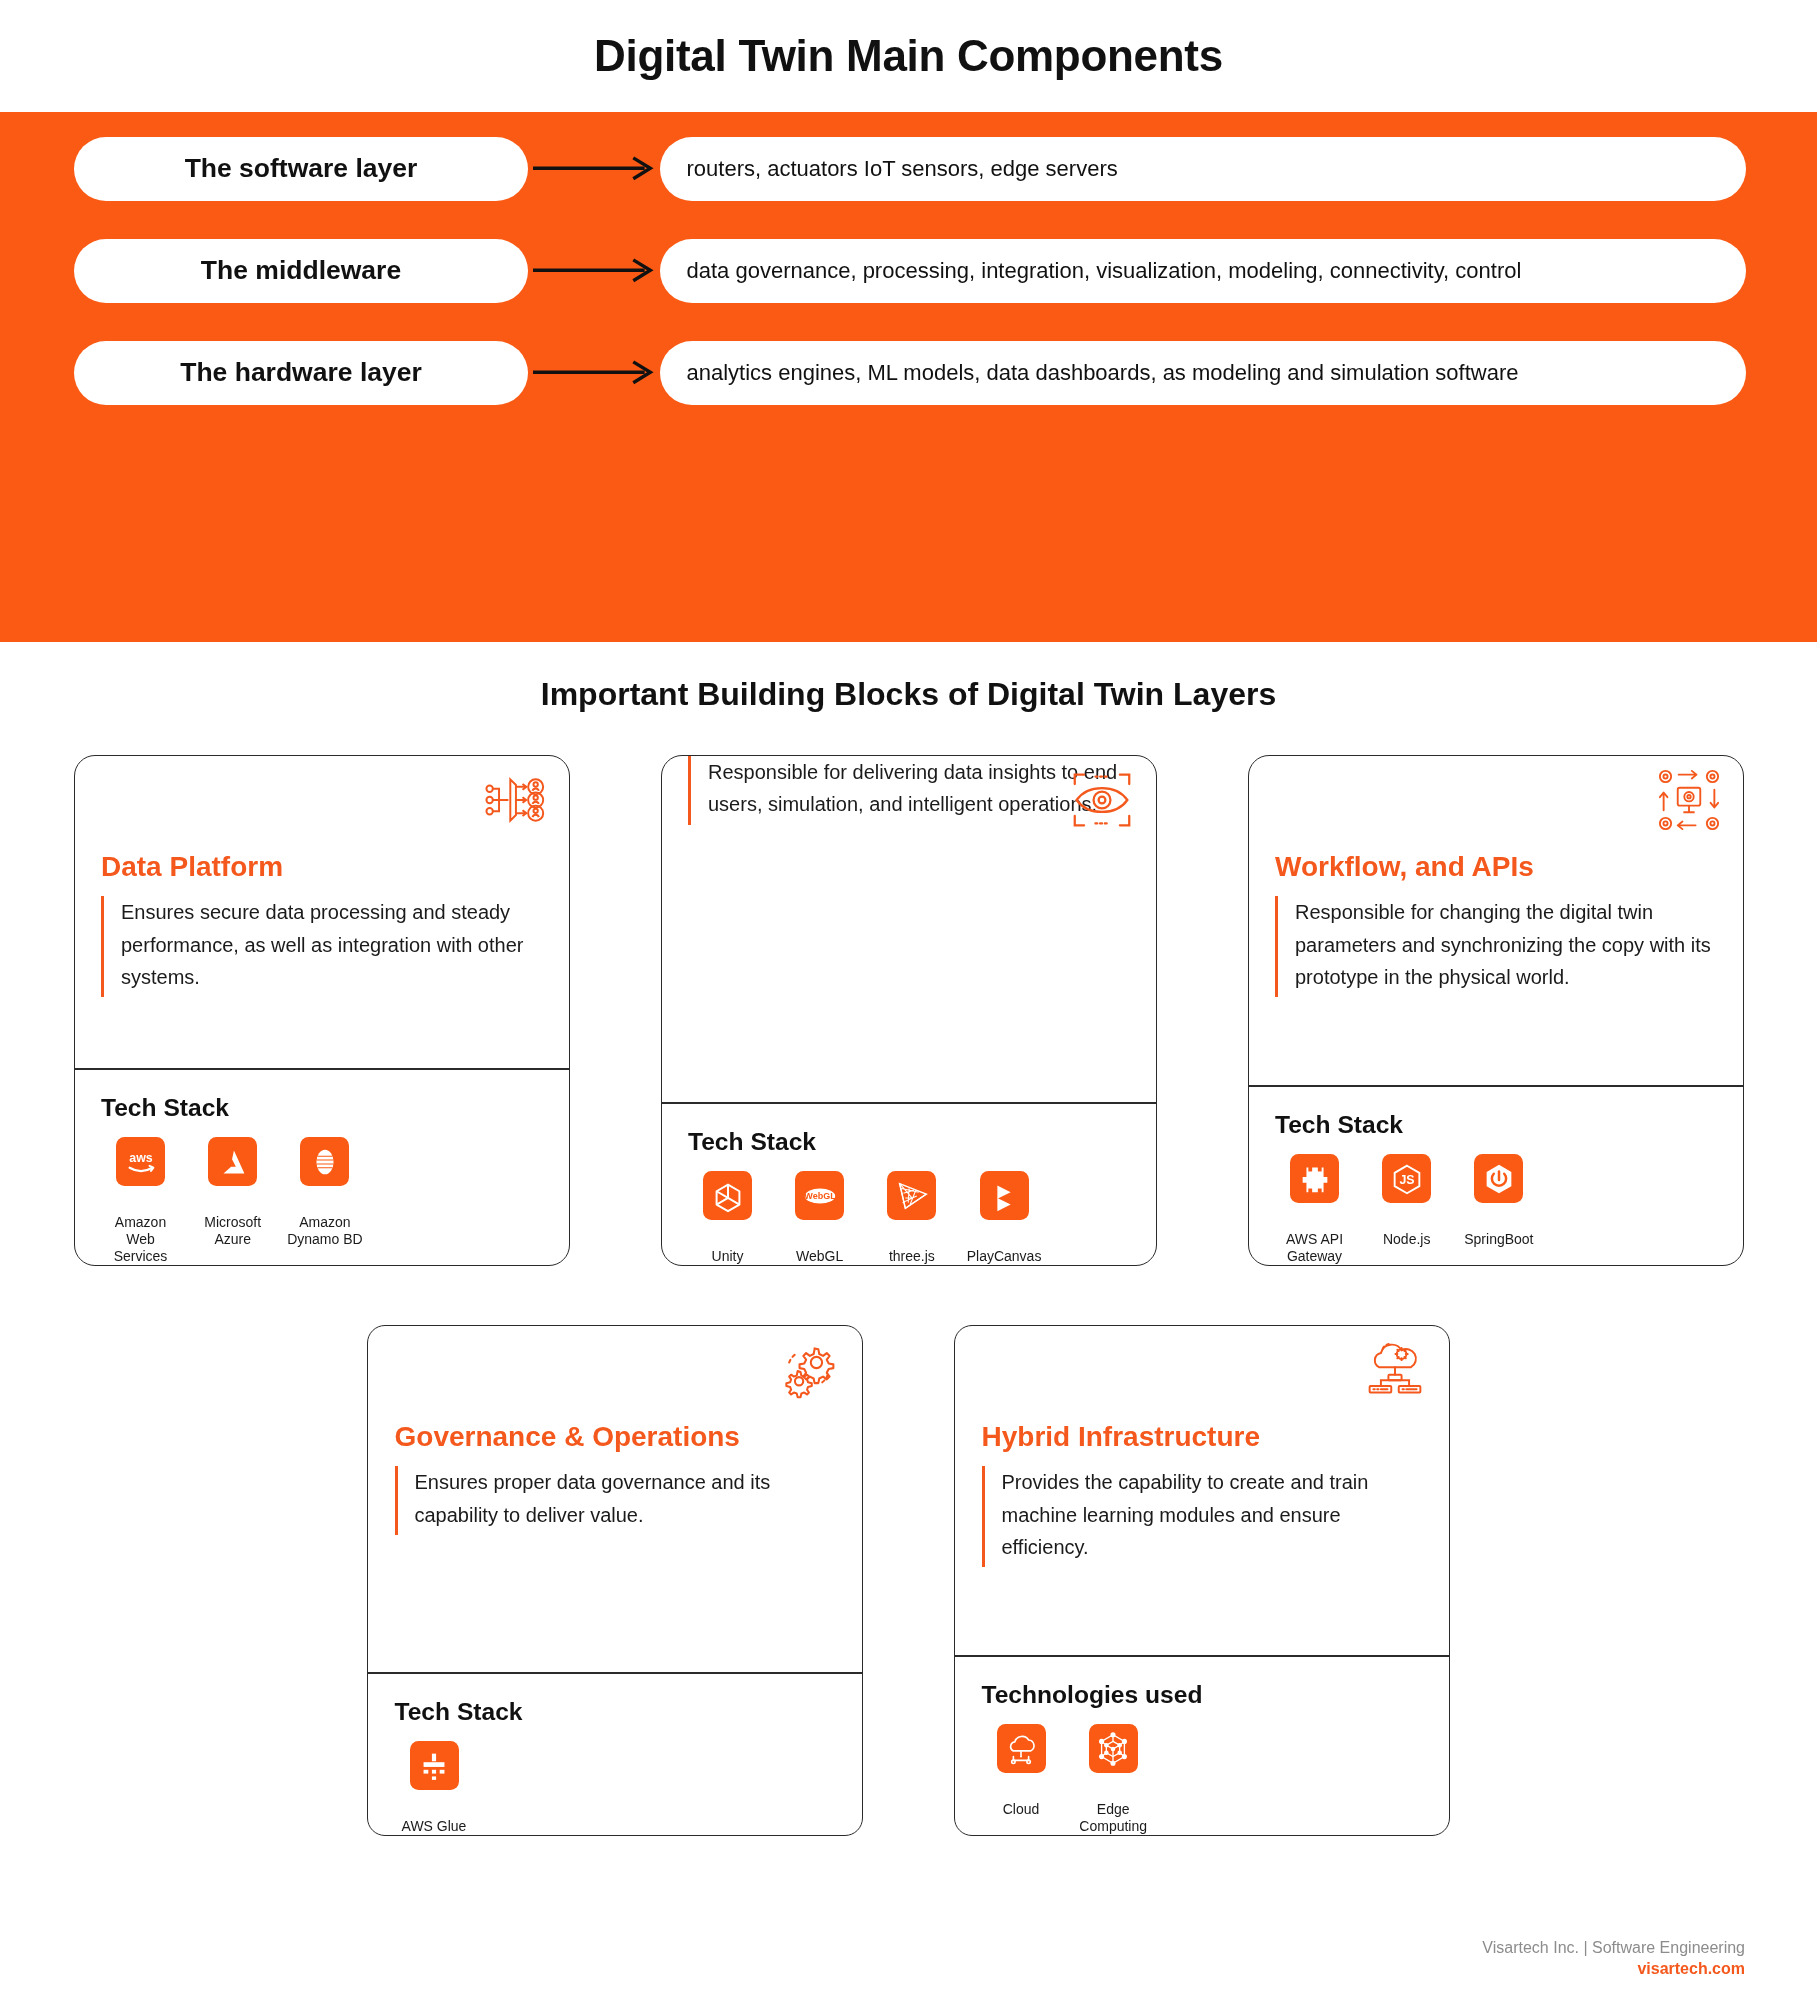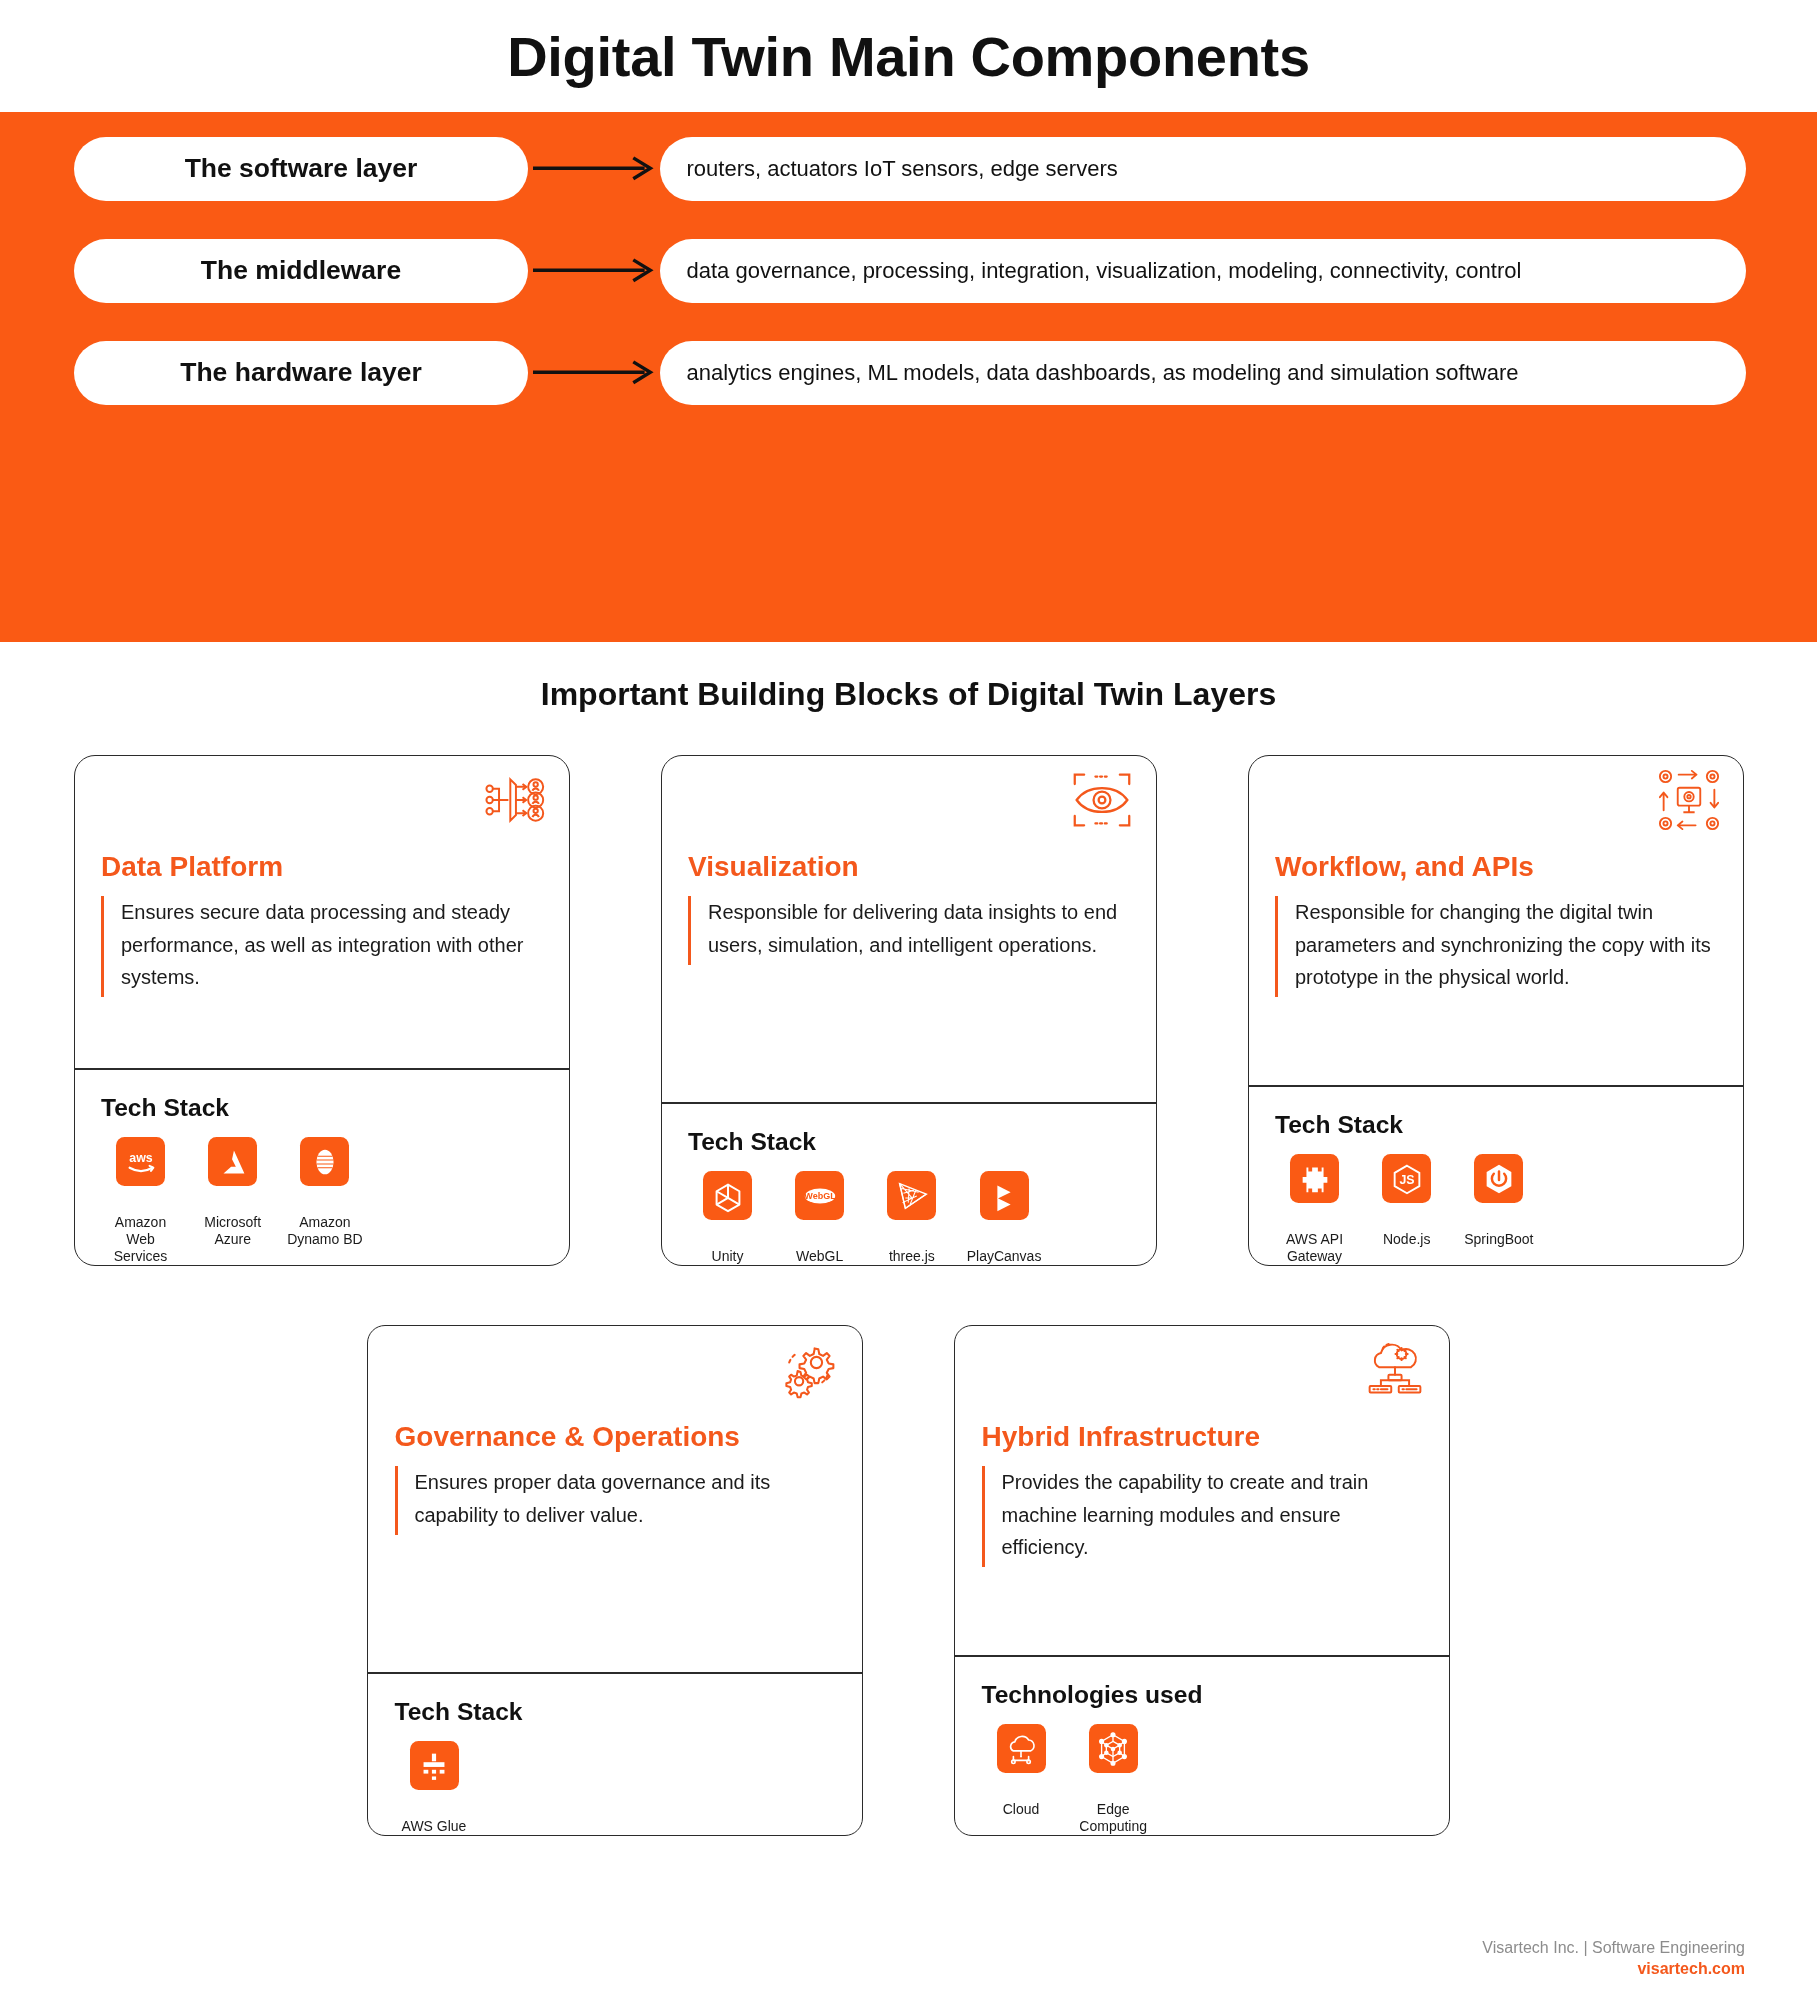--- a/index.html
+++ b/index.html
@@ -16,21 +16,21 @@
 
   
   .page-title-wrap {
     height: 112px;
     display: flex;
     align-items: center;
     justify-content: center;
     background: #ffffff;
   }
   .page-title {
-    font-size: 56px;
+    font-size: 44px;
     font-weight: bold;
     letter-spacing: -0.3px;
     color: #111111;
   }
 
   
   .arch-band {
     background: #FA5A14;
     padding: 24.6px 0 32px 0;
     height: 530px;
@@ -339,21 +339,20 @@
             <path d="M52 6 H62 V16"></path>
             <path d="M62 50 V60 H52"></path>
             <path d="M14 60 H4 V50"></path>
           <path d="M26 8 h2 M31 8 h2 M36 8 h2"></path>
           <path d="M26 58 h2 M31 58 h2 M36 58 h2"></path>
           <path d="M6 33 C18 16 48 16 60 33 C48 50 18 50 6 33 Z"></path>
           <circle cx="33" cy="33" r="9"></circle>
             <circle cx="33" cy="33" r="3.6"></circle>
         </svg>
       </div>
-      <div class="card-heading">Visualization</div>
       <div class="card-desc">Responsible for delivering data insights to end users, simulation, and intelligent operations.</div>
     </div>
     <div class="flexfill"></div>
     <div class="card-divider"></div>
     <div class="card-bottom">
       <div class="stack-title">Tech Stack</div>
       <div class="stack-items">
         <div class="stack-item">
           <div class="stack-badge">
             <svg viewBox="0 0 40 40" width="38" height="38" fill="none" stroke="#fff" stroke-width="2.1" stroke-linejoin="round">

